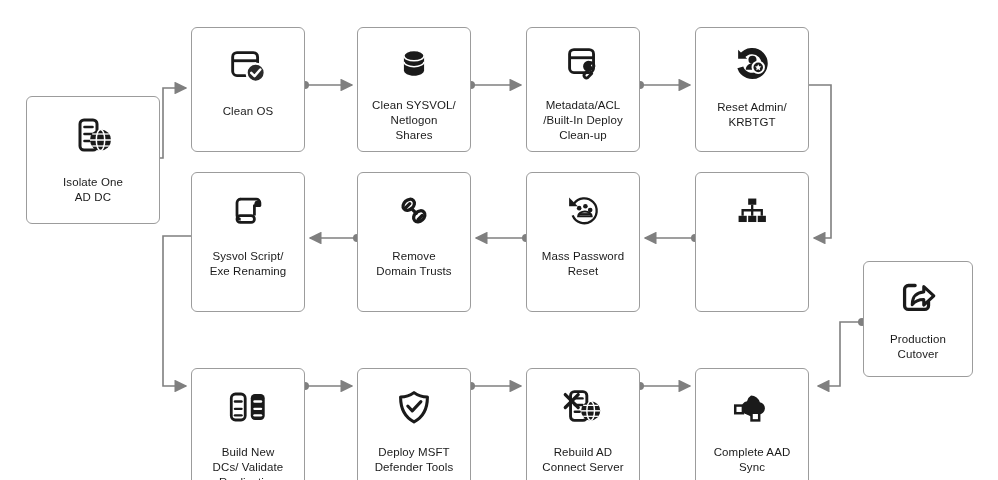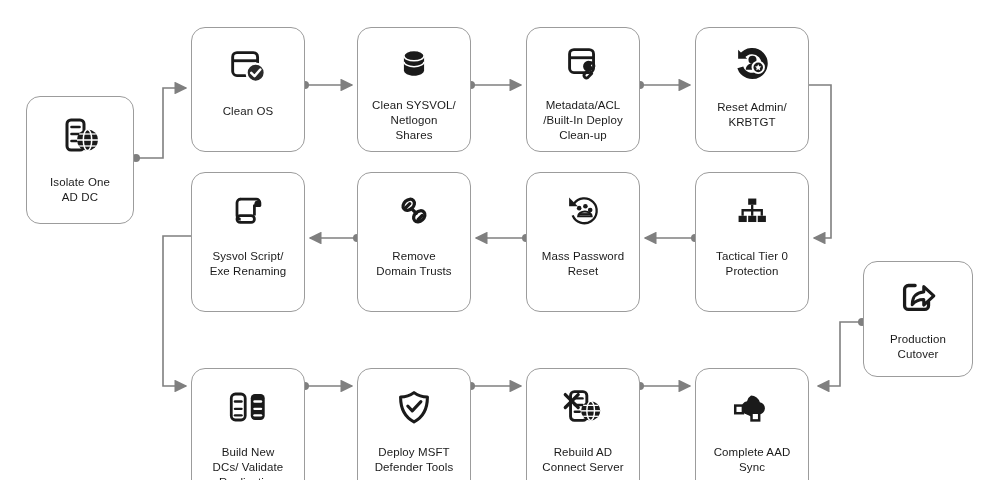--- a/index.html
+++ b/index.html
@@ -11,21 +11,21 @@
     overflow:hidden;
   }
   #stage{position:relative;width:998px;height:480px;}
   svg.edges{position:absolute;left:0;top:0;width:998px;height:480px;pointer-events:none;}
 
   .node{
     position:absolute;
     box-sizing:border-box;
     background:#ffffff;
     border:1px solid #9c9c9c;
-    border-radius:14px;
+    border-radius:6px;
     display:flex;
     flex-direction:column;
     align-items:center;
     justify-content:flex-start;
     padding-top:0;
   }
   .node .ico{
     display:flex;align-items:center;justify-content:center;
     width:100%;
   }
@@ -94,21 +94,21 @@
 
       <path d="M640,386 L690,386" marker-end="url(#arr)"></path>
       <circle cx="640" cy="386" r="4" fill="#7f7f7f" stroke="none"></circle>
 
       <path d="M862,322 L840,322 L840,386 L818,386" marker-end="url(#arr)"></path>
       <circle cx="862" cy="322" r="4" fill="#7f7f7f" stroke="none"></circle>
 
     </g>
   </svg>
 
-  <div class="node" style="left:26px;top:96px;width:108px;height:128px;">
+  <div class="node" style="left:26px;top:96px;width:134px;height:128px;">
     <div class="ico" style="height:78px;">
       <svg width="48" height="48" viewBox="0 0 48 48" fill="none">
         <rect x="11" y="8" width="17" height="30" rx="4" stroke="#1a1a1a" stroke-width="3"></rect>
         <line x1="15.5" y1="15" x2="23.5" y2="15" stroke="#1a1a1a" stroke-width="2.6" stroke-linecap="round"></line>
         <line x1="15.5" y1="22" x2="23.5" y2="22" stroke="#1a1a1a" stroke-width="2.6" stroke-linecap="round"></line>
         <line x1="15.5" y1="29" x2="20.5" y2="29" stroke="#1a1a1a" stroke-width="2.6" stroke-linecap="round"></line>
         <circle cx="31.5" cy="28" r="10.5" fill="#1a1a1a"></circle>
         <ellipse cx="31.5" cy="28" rx="4.2" ry="10.5" fill="none" stroke="#ffffff" stroke-width="1.5"></ellipse>
         <line x1="21" y1="28" x2="42" y2="28" stroke="#ffffff" stroke-width="1.5"></line>
         <line x1="23.2" y1="22" x2="39.8" y2="22" stroke="#ffffff" stroke-width="1.3"></line>
@@ -222,22 +222,20 @@
   <div class="node r2 w114 c4">
     <div class="ico" style="height:76px;">
       <svg width="46" height="46" viewBox="0 0 48 48" fill="none">
         <rect x="20" y="11" width="8.5" height="6.5" fill="#1a1a1a"></rect>
         <rect x="10" y="29" width="8.5" height="6.5" fill="#1a1a1a"></rect>
         <rect x="20" y="29" width="8.5" height="6.5" fill="#1a1a1a"></rect>
         <rect x="30" y="29" width="8.5" height="6.5" fill="#1a1a1a"></rect>
         <path d="M24.2,17.5 L24.2,23.2 M14.2,29 L14.2,23.2 L34.2,23.2 L34.2,29 M24.2,23.2 L24.2,29" stroke="#1a1a1a" stroke-width="2.4" fill="none"></path>
       </svg>
     </div>
-    <div class="lbl">Tactical Tier 0
-Protection</div>
   </div>
 
   <div class="node r3 w114 c1">
     <div class="ico" style="height:76px;">
       <svg width="52" height="46" viewBox="0 0 56 48" fill="none">
         <rect x="10" y="10" width="15" height="28" rx="4.5" stroke="#1a1a1a" stroke-width="3" fill="none"></rect>
         <line x1="14" y1="18" x2="21" y2="18" stroke="#1a1a1a" stroke-width="2.6" stroke-linecap="round"></line>
         <line x1="14" y1="26" x2="21" y2="26" stroke="#1a1a1a" stroke-width="2.6" stroke-linecap="round"></line>
         <line x1="14" y1="33" x2="21" y2="33" stroke="#1a1a1a" stroke-width="2.6" stroke-linecap="round"></line>
         <rect x="31" y="10" width="15" height="28" rx="4.5" fill="#1a1a1a"></rect>

